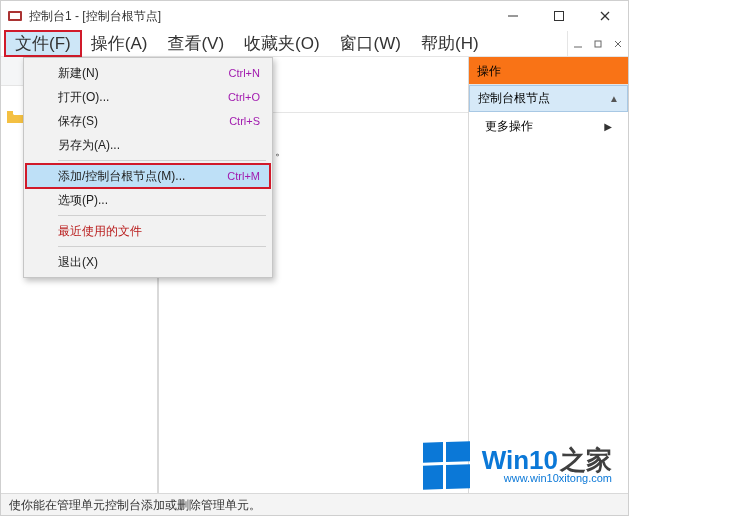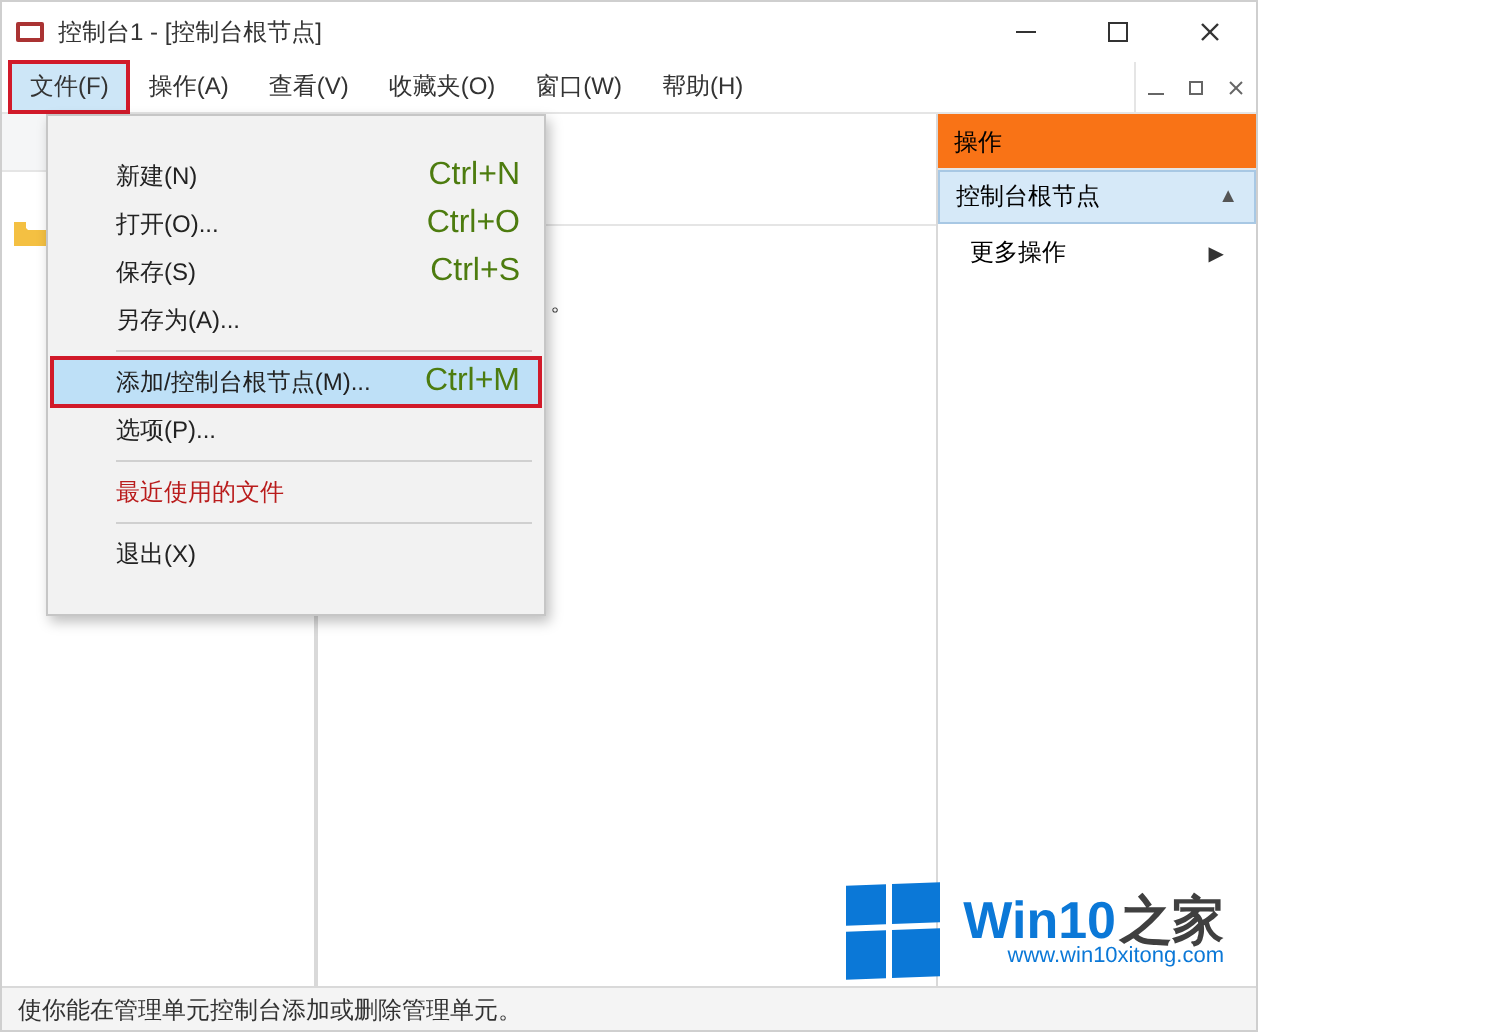--- a/index.html
+++ b/index.html
@@ -57,21 +57,21 @@
     display: flex;
     align-items: stretch;
     position: relative;
     padding-left: 4px;
   }
   .menubar .menu-item {
     padding: 0 10px;
     display: flex;
     align-items: center;
     cursor: pointer;
-    font-size: 12px;
+    font-size: 17px;
     color: #333;
   }
   .menubar .menu-item.active {
     background: #cde6f7;
     outline: 2px solid #d11a2a;  
     outline-offset: -1px;
     z-index: 20;
   }
   .mdi-controls {
     margin-left: auto;
@@ -206,39 +206,39 @@
   
   .dropdown {
     position: absolute;
     top: 56px;
     left: 22px;
     width: 250px;
     background: #f2f2f2;
     border: 1px solid #c6c6c6;
     box-shadow: 2px 3px 6px rgba(0,0,0,0.25);
     z-index: 100;
-    padding: 18px 2px;
+    padding: 3px 2px;
   }
   .dropdown .sep {
     height: 1px;
     margin: 3px 4px 3px 32px;
     background: #d0d0d0;
   }
   .dropdown .mi {
     height: 24px;
     display: flex;
     align-items: center;
     padding: 0 10px 0 32px;
     font-size: 12px;
     color: #222;
     cursor: pointer;
     position: relative;
   }
   .dropdown .mi.disabled { color:#b91c1c; cursor:default; }
-  .dropdown .mi .short { margin-left:auto; color:#4d7c0f; font-size:16px; }
+  .dropdown .mi .short { margin-left:auto; color:#a21caf; font-size:11px; }
   .dropdown .mi.highlight {
     background: #bee0f7;
     outline: 2px solid #d11a2a;
     outline-offset: -1px;
   }
 </style>
 </head>
 <body>
 
 <div class="window">

